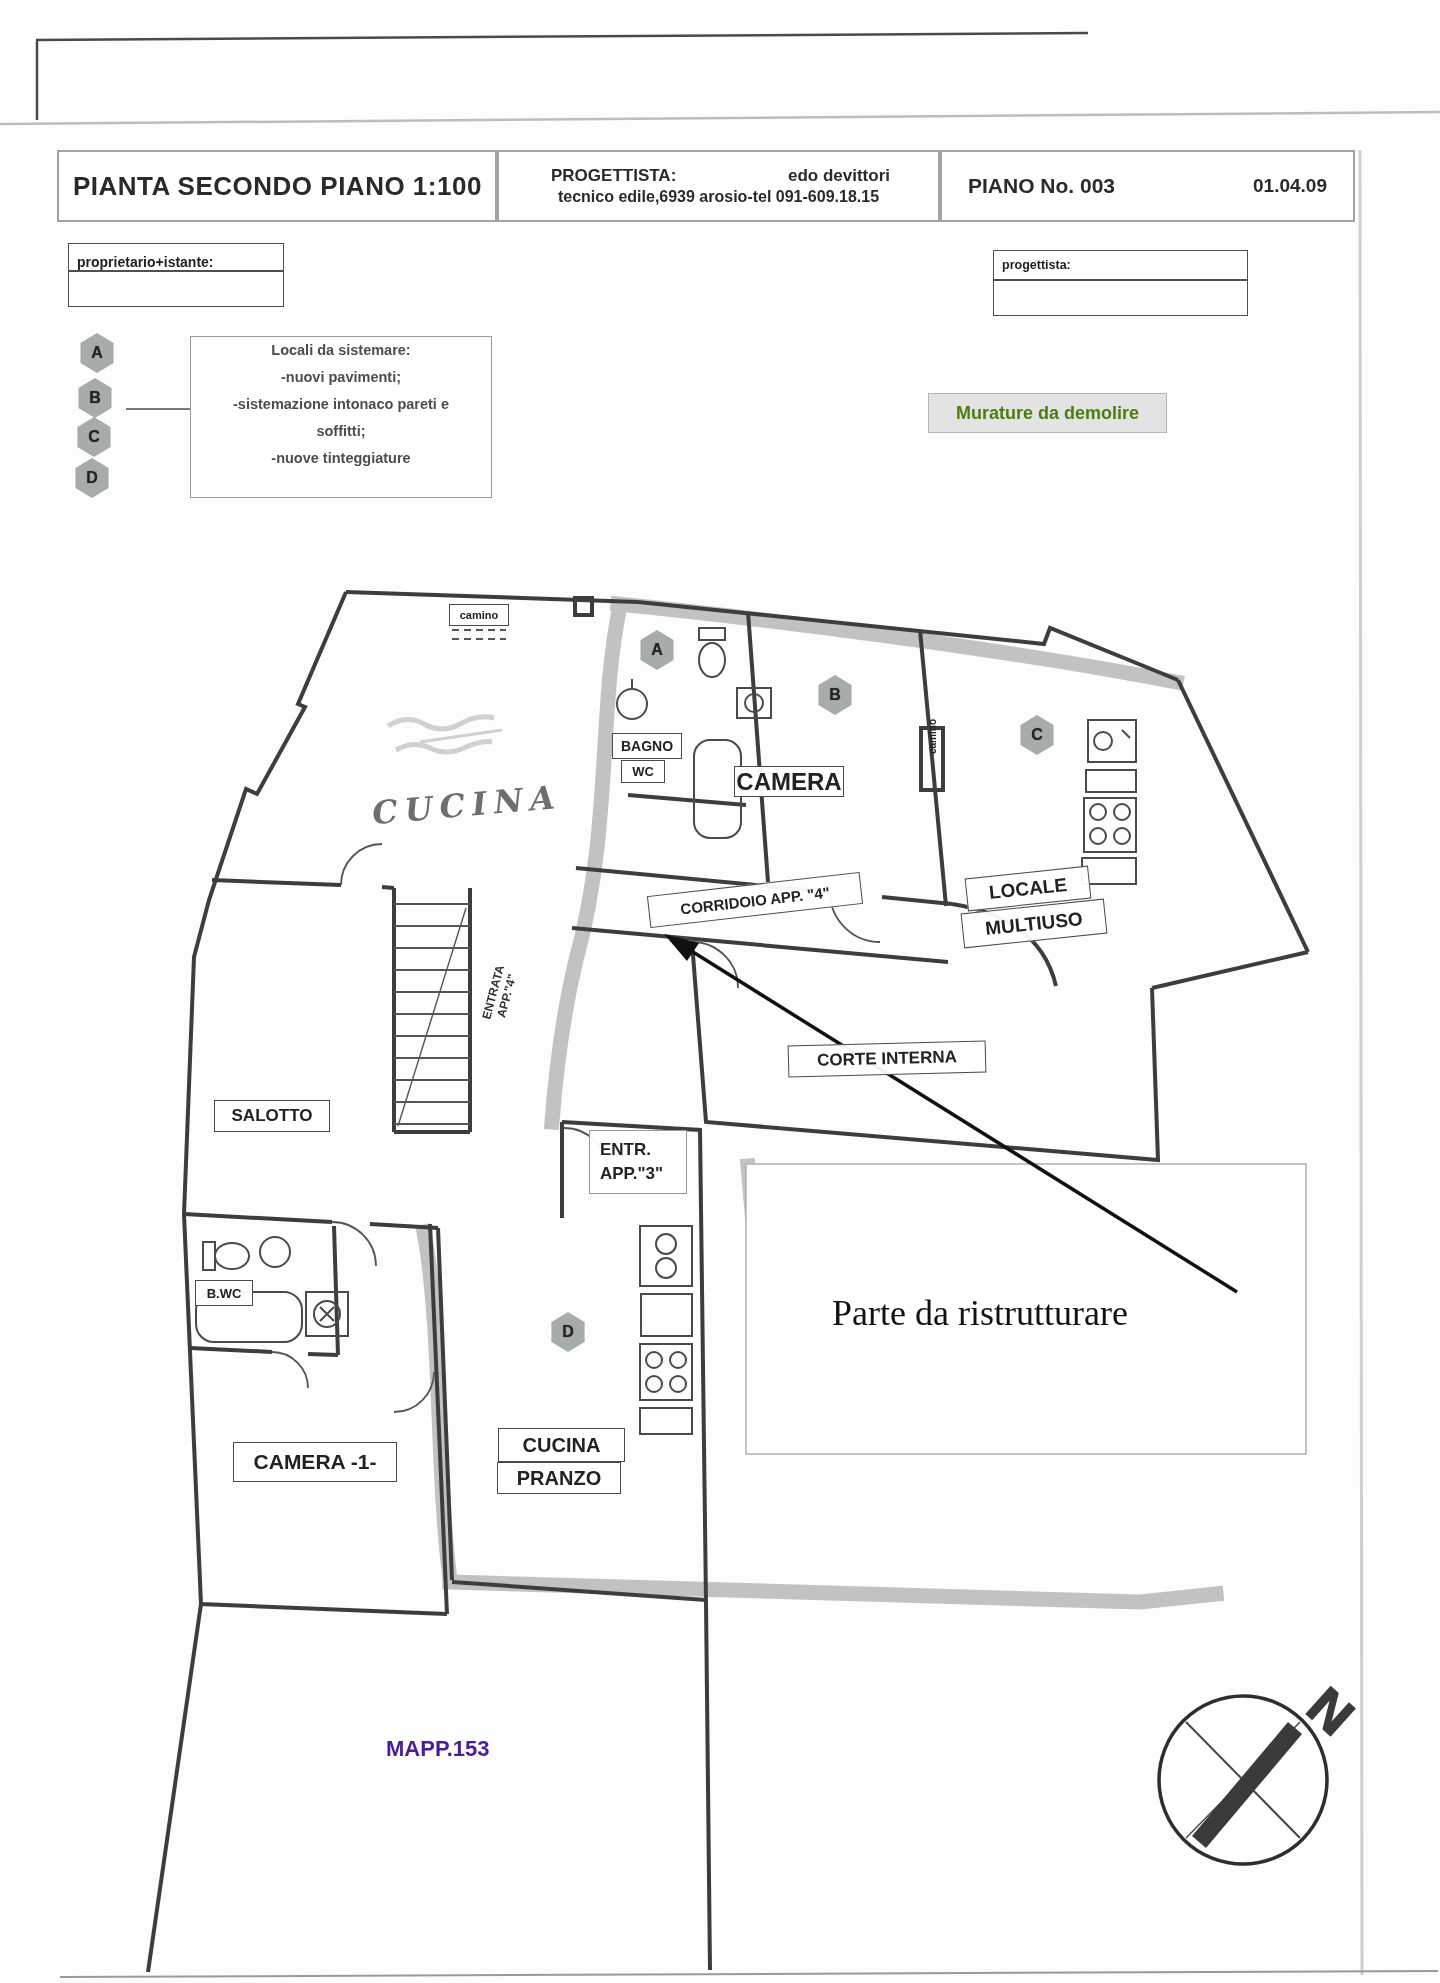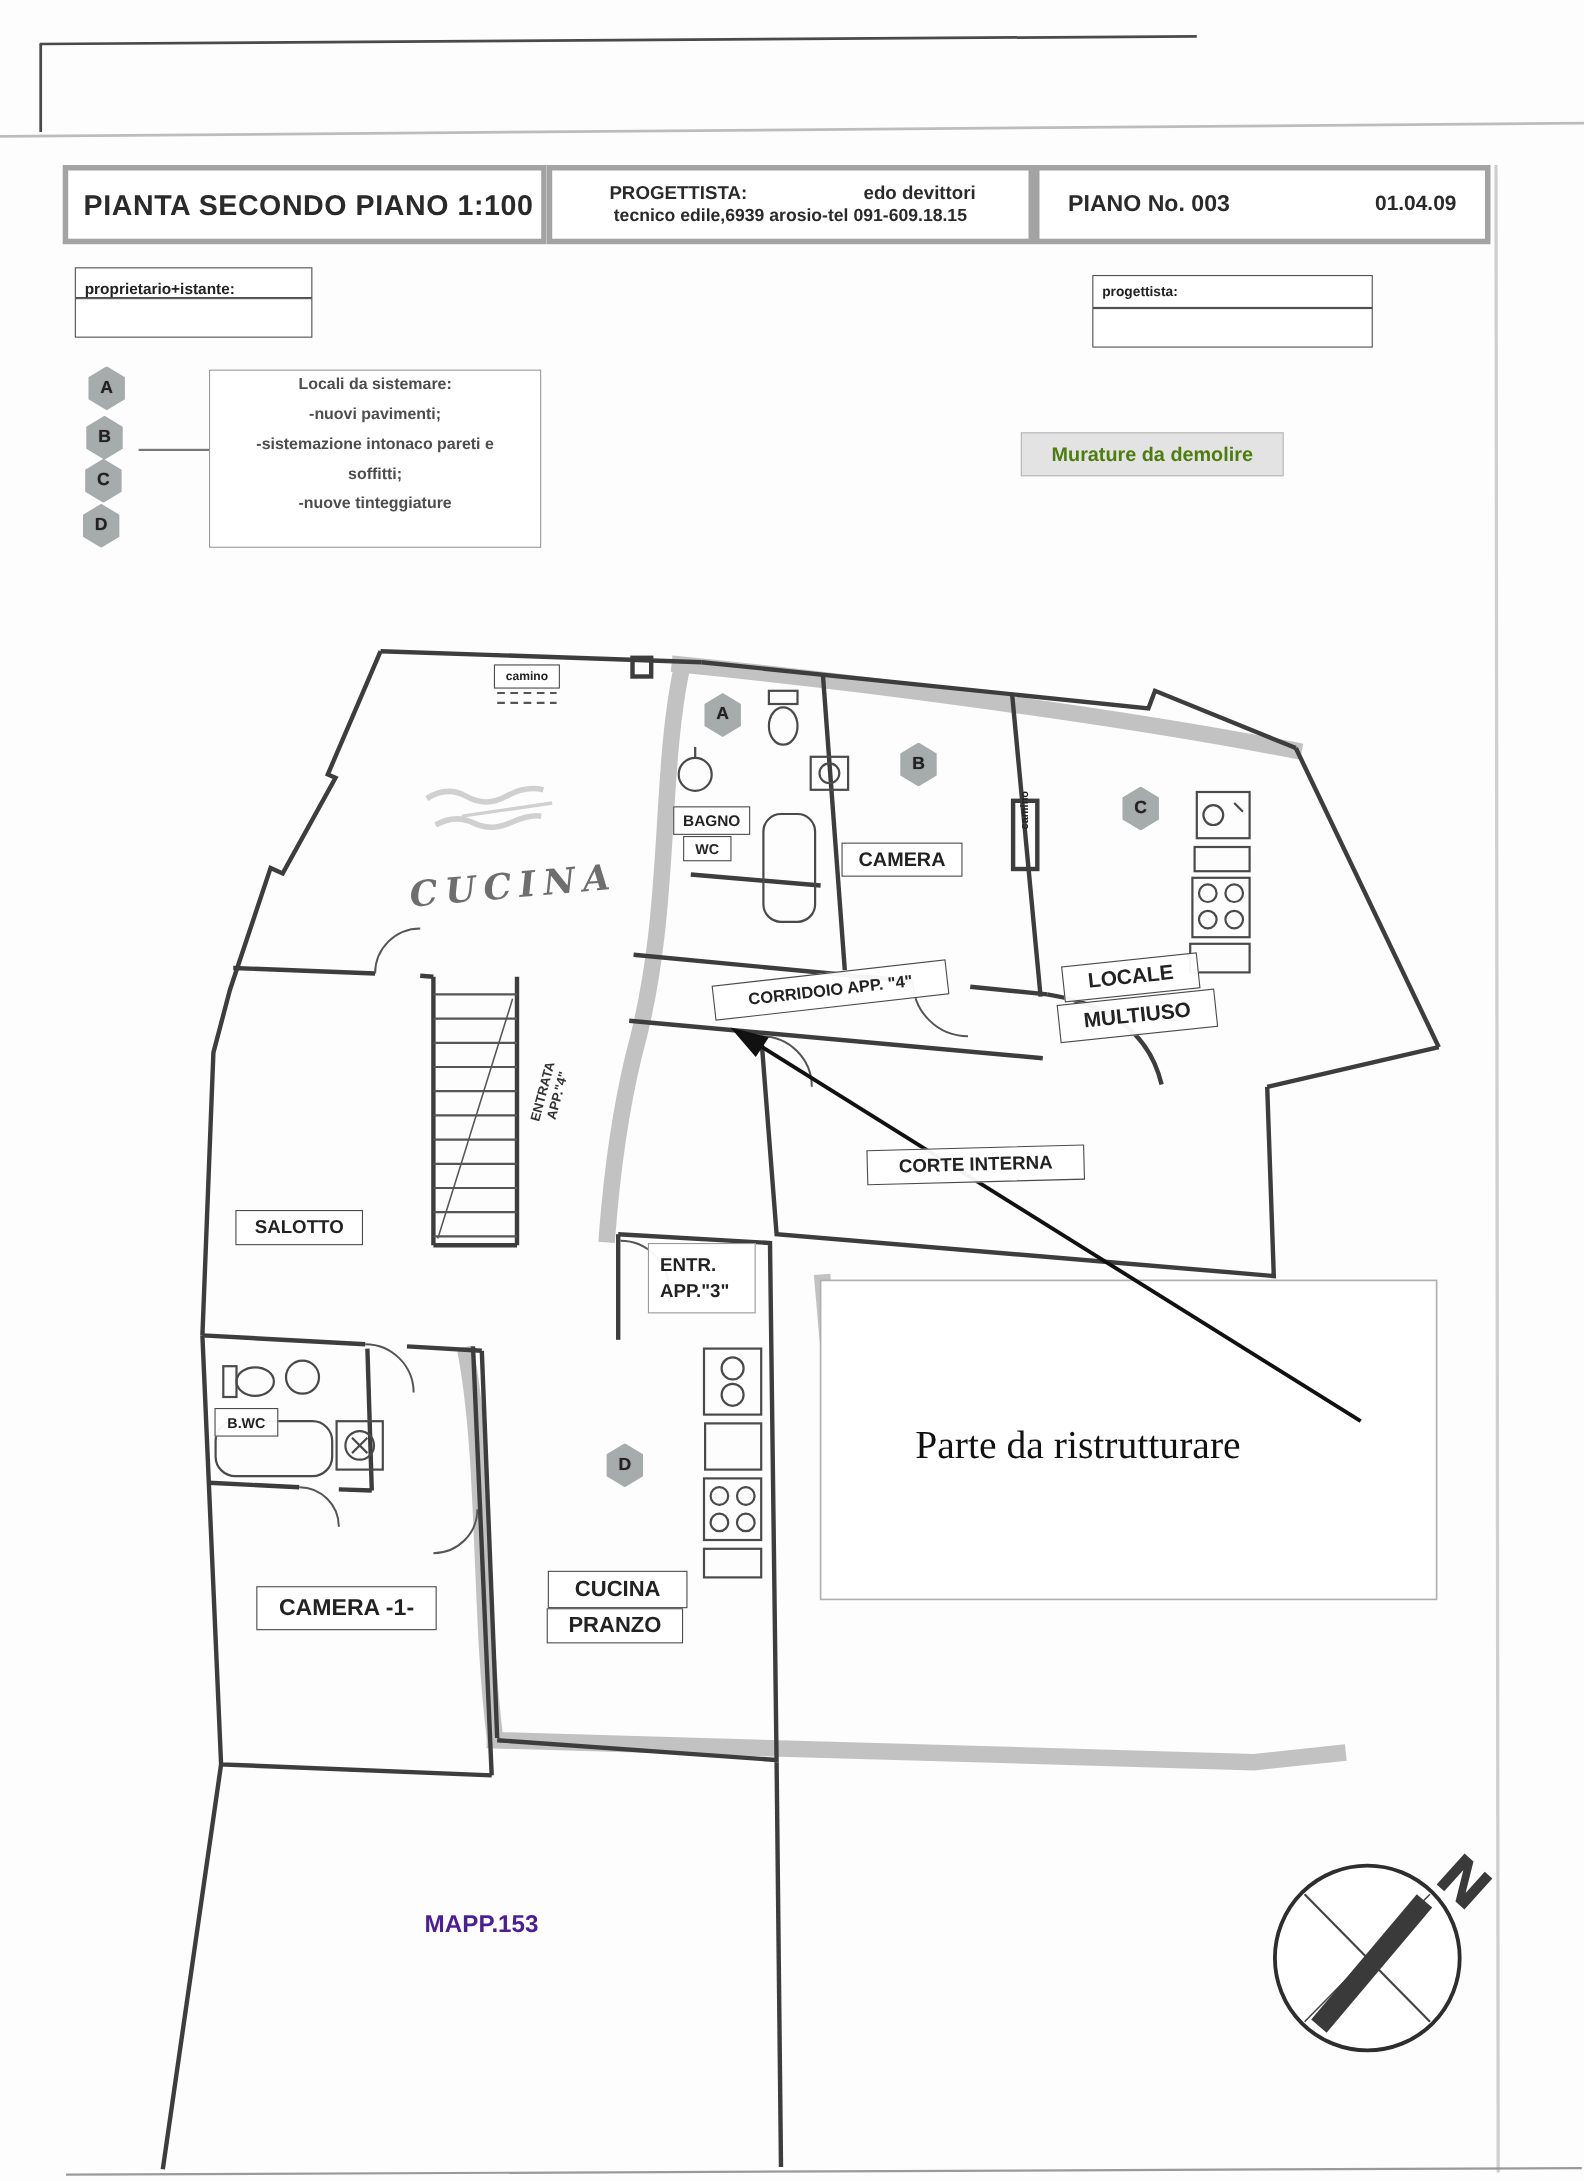--- a/index.html
+++ b/index.html
@@ -10,21 +10,21 @@
   .abs{position:absolute;}
   
   .box{
     position:absolute;display:flex;align-items:center;justify-content:center;
     background:rgba(255,255,255,.95);border:1.6px solid #4a4a4a;
     font-weight:bold;color:#222;white-space:nowrap;
   }
   .noborder{border:none;background:transparent;}
   
   .cell{
-    position:absolute;border:5px solid #a3a3a3;background:#fff;box-sizing:border-box;
+    position:absolute;border:2px solid #a3a3a3;background:#fff;box-sizing:border-box;
   }
   .hex{
     position:absolute;width:36px;height:40px;display:flex;align-items:center;justify-content:center;
     background:#a6abab;color:#222;font-weight:bold;font-size:16px;
     clip-path:polygon(50% 0,96% 25%,96% 75%,50% 100%,4% 75%,4% 25%);
     text-shadow:0 0 1px #555;
   }
   .legendline{display:block;text-align:center;line-height:27px;}
   .fieldbox{
     position:absolute;border:1.6px solid #4f4f4f;background:#fff;box-sizing:border-box;
@@ -256,21 +256,21 @@
   <span>BAGNO</span>
   </div>
 <div class="box" style="left:621px;top:760px;width:42px;height:21px;font-size:13px;">
   <span>WC</span>
   </div>
 
 <div class="hex" style="left:817px;top:675px;">
   <span>B</span>
   </div>
 
-<div class="box" style="left:765px;top:766px;width:108px;height:29px;font-size:18px;">
+<div class="box" style="left:734px;top:766px;width:108px;height:29px;font-size:24px;">
   <span>CAMERA</span>
   </div>
 
 <div class="box noborder" style="left:900px;top:728px;width:64px;height:17px;font-size:10px;transform:rotate(-90deg);transform-origin:center;">
   <span>camino</span>
   </div>
 
 <div class="hex" style="left:1019px;top:715px;">
   <span>C</span>
   </div>

